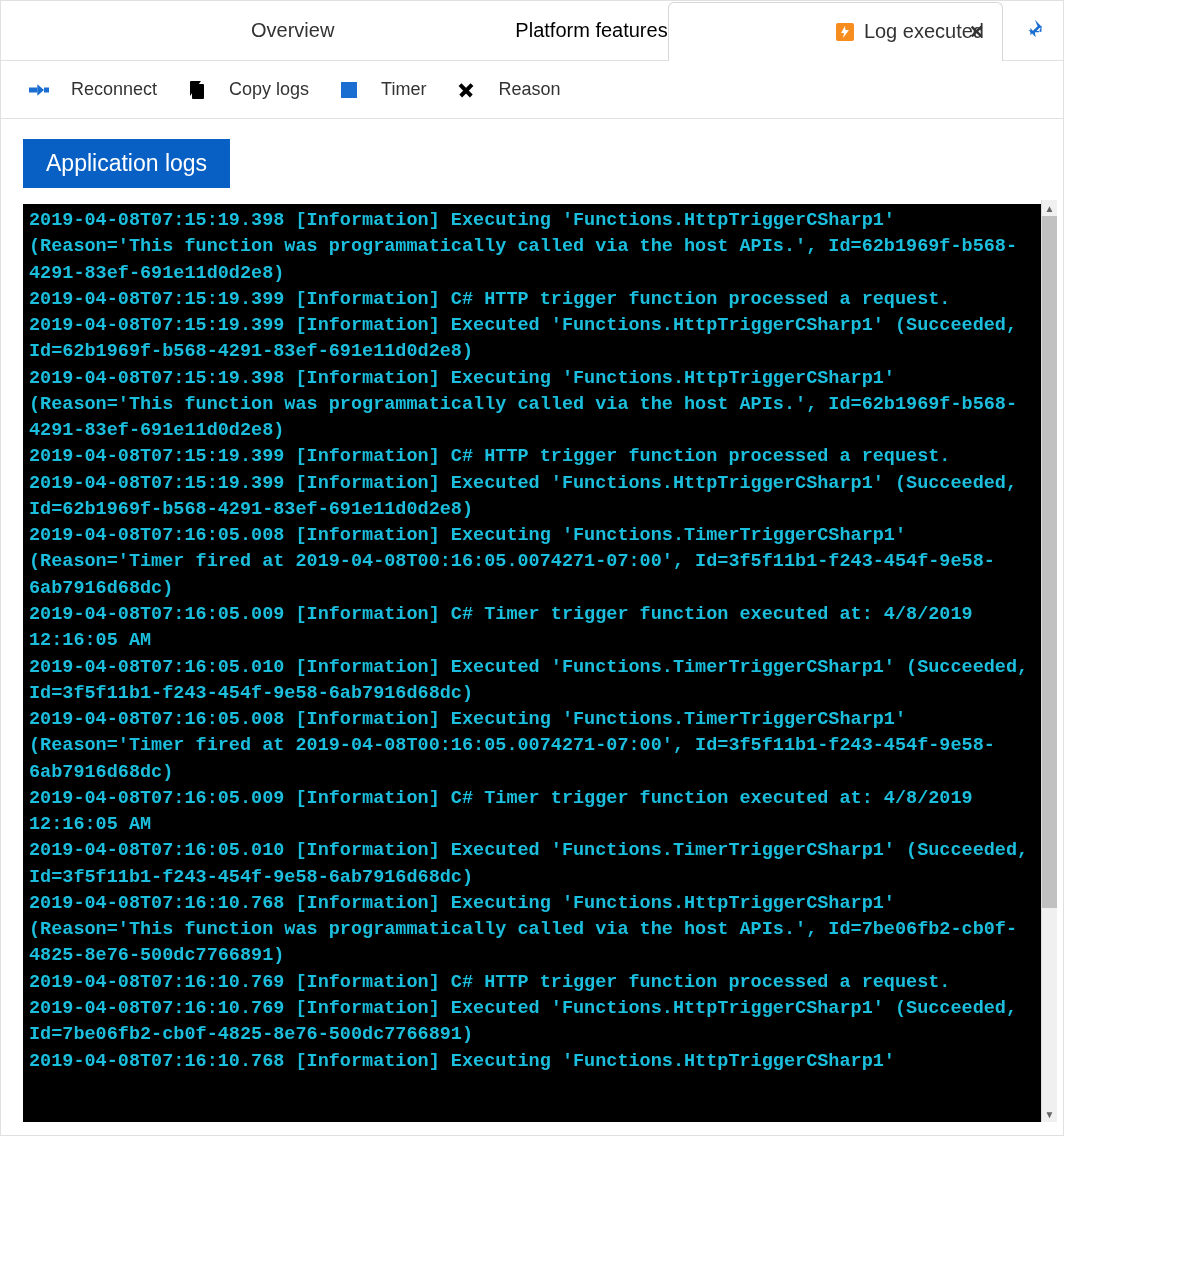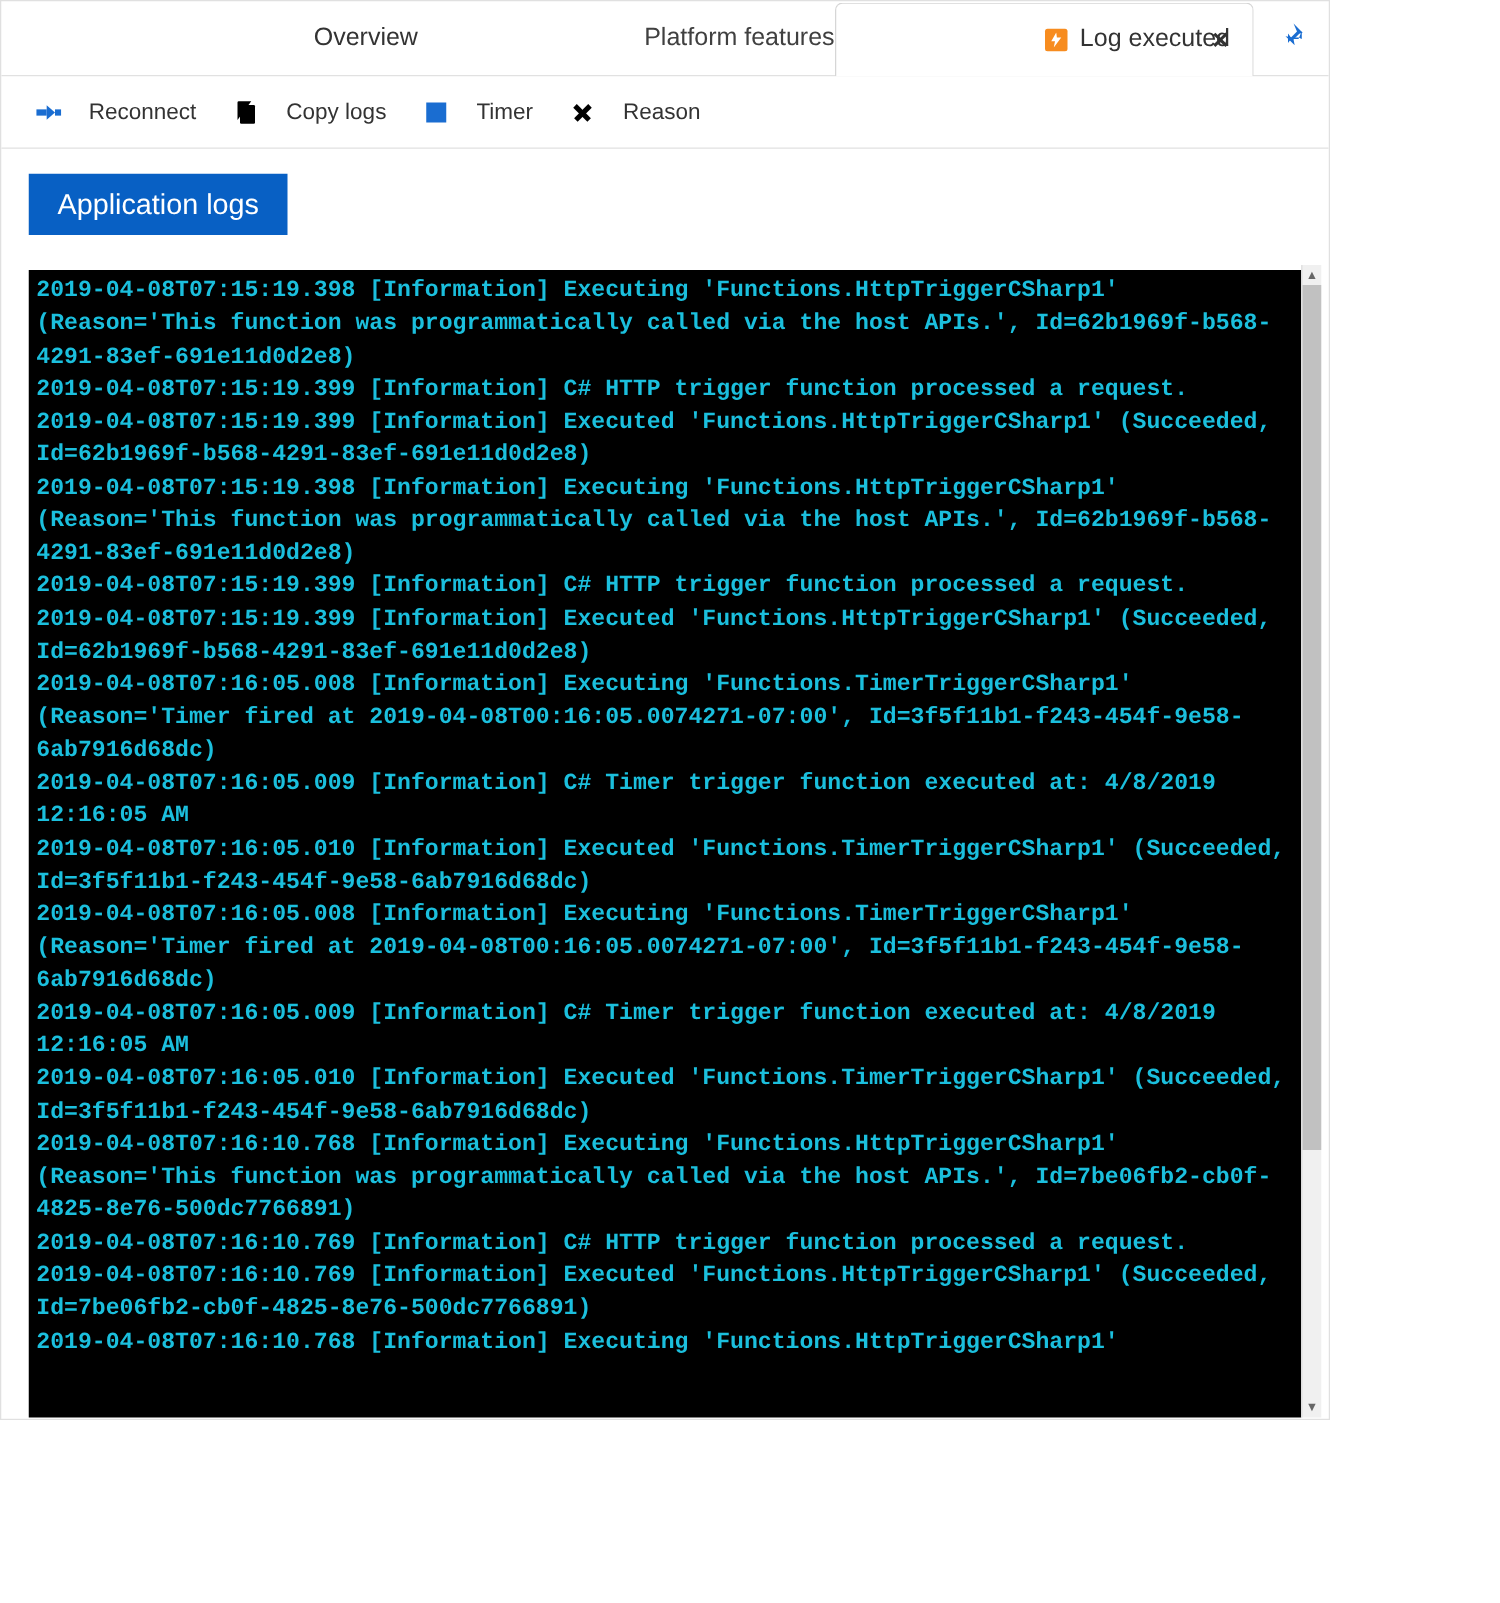--- a/index.html
+++ b/index.html
@@ -23,21 +23,21 @@
       text-align: center;
       font-size: 20px;
       color: #333;
       cursor: pointer;
       height: 100%;
       display: flex;
       align-items: center;
       justify-content: flex-end;
       position: relative;
     }
-    .tab.link { color: #404040; }
+    .tab.link { color: #000000; }
     .tab.active {
       border: 1px solid #d6d6d6;
       border-bottom: none;
       border-top-left-radius: 6px;
       border-top-right-radius: 6px;
       background: #fff;
       margin-bottom: -1px;
       color: #333;
     }
     .tab-content { display: flex; align-items: center; gap: 10px; justify-content: center; padding: 0 18px; }
@@ -60,21 +60,21 @@
     .sub-area { padding: 20px 22px 12px; }
     .subtabs { display:flex; }
     .subtab {
       padding: 10px 22px;
       font-size: 23px;
       cursor: pointer;
       border: 1px solid transparent;
     }
     .subtab.active { background:#0860c4; color:#fff; }
     .subtab.inactive { border:1px solid #0860c4; color:#0066cc; }
-    .log-wrap { padding: 4px 22px 22px; position: relative; height: calc(100% - 190px); margin-top: 12px; }
+    .log-wrap { padding: 4px 22px 22px; position: relative; height: calc(100% - 190px); }
     .log-console {
       background:#000;
       color:#1bbfdd;
       font-family: Consolas, 'Courier New', monospace;
       font-size: 18.5px;
       font-weight: bold;
       line-height: 1.42;
       padding: 4px 6px;
       height: 100%;
       overflow: hidden;

